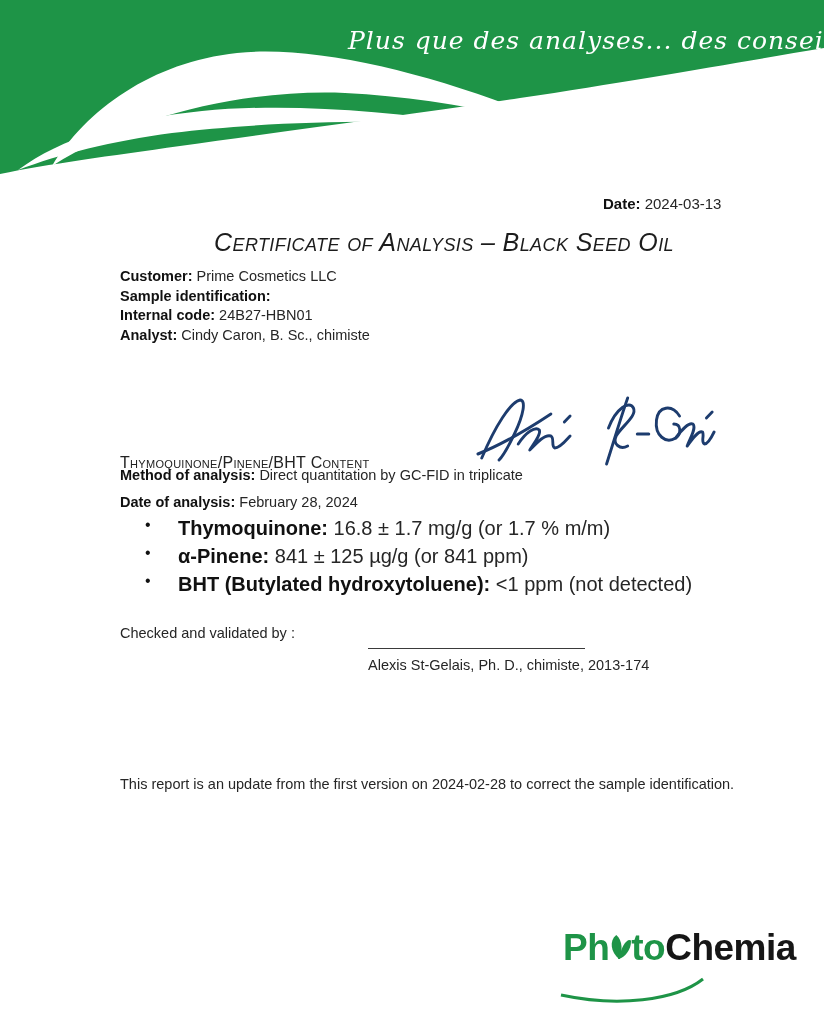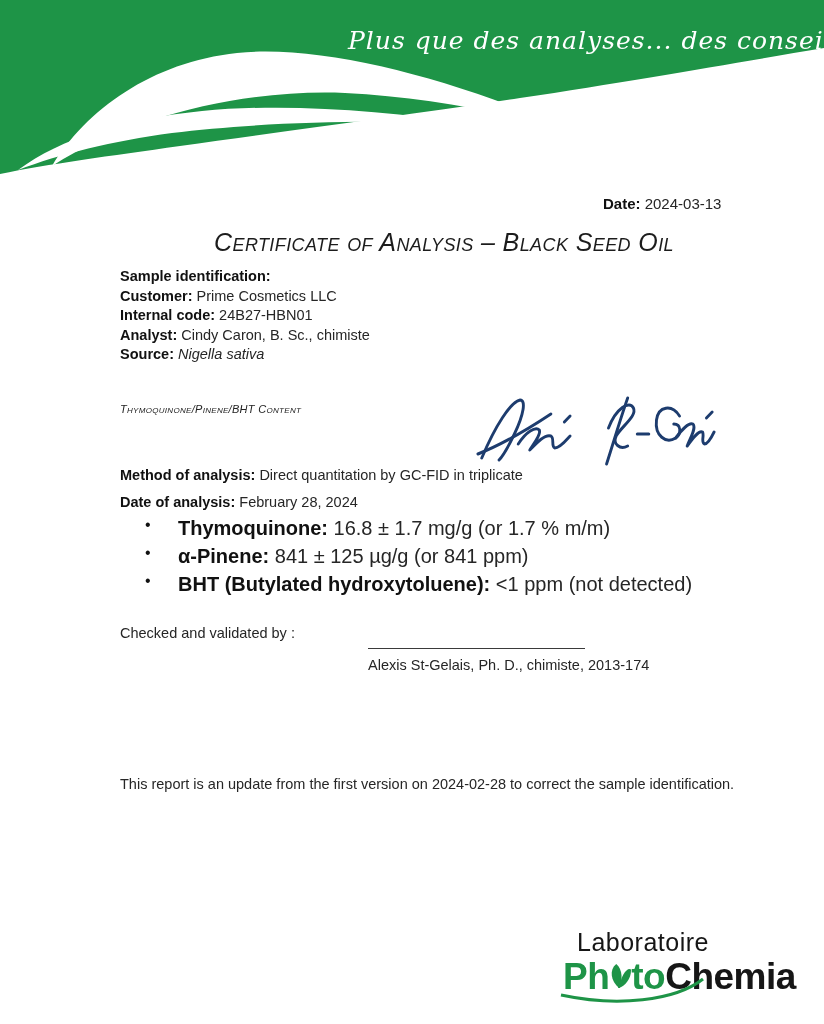--- a/index.html
+++ b/index.html
@@ -29,22 +29,22 @@
     position:absolute;top:228px;left:0;width:824px;text-align:center;
     font-size:25px;font-style:italic;font-variant:small-caps;
     letter-spacing:.4px;color:#1c1c1c;padding-left:32px;
   }
   .lbl{font-weight:bold;color:#111;}
   .it{font-style:italic;}
   
   .info{position:absolute;top:267px;left:120px;font-size:14.5px;line-height:19.5px;}
   
   .section-title{
-    position:absolute;top:403px;left:120px;
-    font-size:11px;font-style:italic;font-variant:small-caps;
+    position:absolute;top:454px;left:120px;
+    font-size:16px;font-variant:small-caps;
     letter-spacing:.3px;color:#222;
   }
   .signature{position:absolute;top:392px;left:476px;width:240px;height:80px;}
   .method-line{position:absolute;top:467px;left:120px;font-size:14.5px;}
   .adate-line{position:absolute;top:486px;left:120px;font-size:14.5px;margin-top:8px;}
   .results{position:absolute;top:517px;left:145px;margin:0;padding:0;list-style:none;font-size:20px;}
   .results li{position:relative;padding-left:33px;margin-bottom:5px;}
   .results li::before{content:"\2022";position:absolute;left:0;top:-1px;font-size:16px;color:#111;}
   
   .checked-line{position:absolute;top:625px;left:120px;font-size:14.5px;}
@@ -85,37 +85,33 @@
 
   <div class="date-line">
     <span class="lbl">Date:</span>
     <span>2024-03-13</span>
   </div>
 
   <div class="doc-title">Certificate of Analysis – Black Seed Oil</div>
 
   <div class="info">
     <div>
-      <span class="lbl">Sample identification:</span>
+      <span class="lbl">Customer:</span>
+      <span>Prime Cosmetics LLC</span>
     </div>
     <div>
-      <span class="lbl">Customer:</span>
-      <span>Prime Cosmetics LLC</span>
+      <span class="lbl">Sample identification:</span>
     </div>
     <div>
       <span class="lbl">Internal code:</span>
       <span>24B27-HBN01</span>
     </div>
     <div>
       <span class="lbl">Analyst:</span>
       <span>Cindy Caron, B. Sc., chimiste</span>
-    </div>
-    <div>
-      <span class="lbl">Source:</span>
-      <span class="it">Nigella sativa</span>
     </div>
   </div>
 
   <div class="section-title">Thymoquinone/Pinene/BHT Content</div>
 
   <svg class="signature" viewBox="0 0 250 80" preserveAspectRatio="none" aria-hidden="true">
     <path class="stroke-blue" d="M6,66 C20,34 36,10 46,8 C52,8 50,22 40,42 C34,54 28,64 24,68"></path>
     <path class="stroke-blue" d="M2,62 C28,52 56,36 78,22"></path>
     <path class="stroke-blue" d="M44,52 C52,40 62,34 66,38 C68,42 60,52 56,58 C64,50 72,42 78,44 C82,46 78,54 82,56 C88,56 94,48 98,44"></path>
     <path class="stroke-blue" d="M92,30 L98,24"></path>
@@ -151,21 +147,20 @@
     </li>
   </ul>
 
   <div class="checked-line">Checked and validated by :</div>
   <div class="sig-rule"></div>
   <div class="signatory">Alexis St-Gelais, Ph. D., chimiste, 2013-174</div>
 
   <div class="note-update">This report is an update from the first version on 2024-02-28 to correct the sample identification.</div>
 
   <div class="logo">
-    <div class="logo-line1">Laboratoire</div>
     <div class="logo-line2">
       <span class="logo-green">Ph</span><svg class="logo-leaf" viewBox="0 0 26 30" aria-hidden="true">
           <path class="fill-green" d="M12,28 C3,21 1,8 9,2 C16,8 16,20 12,28 Z"></path>
           <path class="fill-green" d="M12,28 C14,14 21,5 25,8 C25,19 18,26 12,28 Z"></path>
           <path class="stroke-green" style="stroke-width:2" d="M12,28 C12,24 12,20 13,16"></path>
         </svg><span class="logo-green">to</span><span class="logo-black">Chemia</span>
     </div>
     <svg class="logo-swoosh" viewBox="0 0 150 28" preserveAspectRatio="none" aria-hidden="true">
       <path class="stroke-green" style="stroke-width:3" d="M146,2 C118,24 60,30 4,18"></path>
     </svg>

